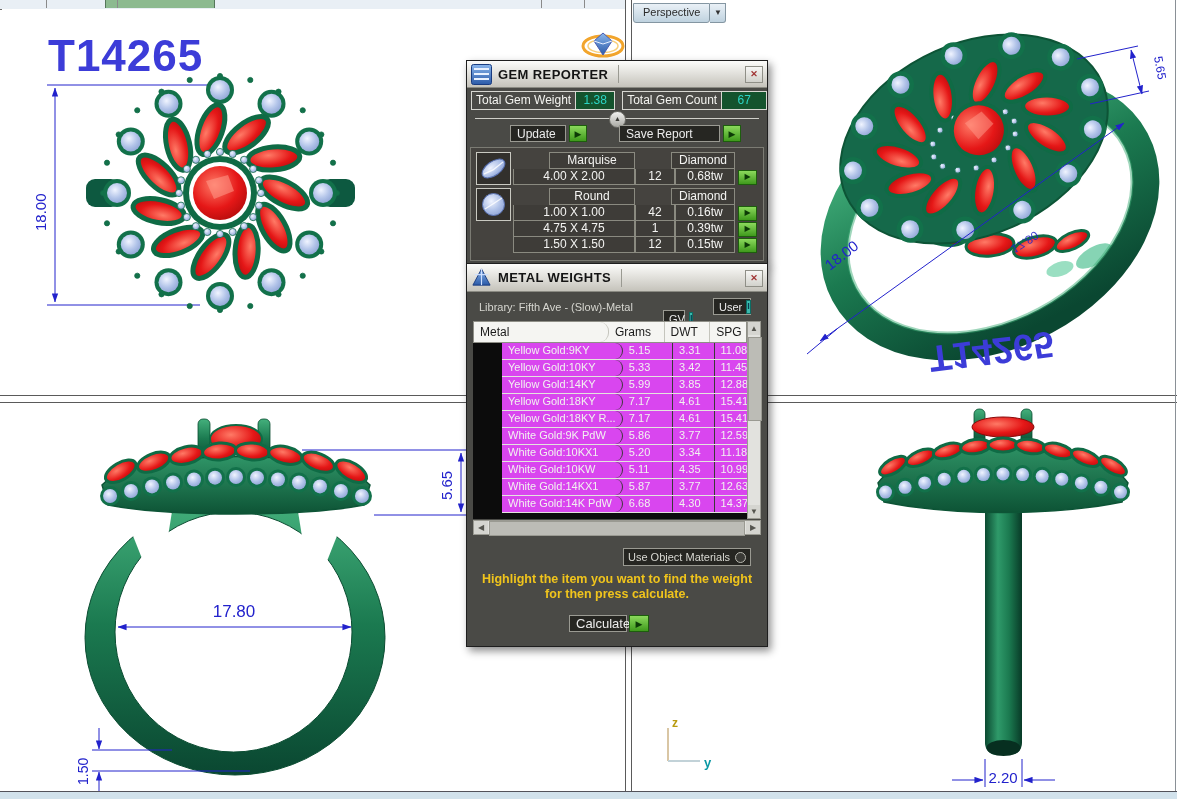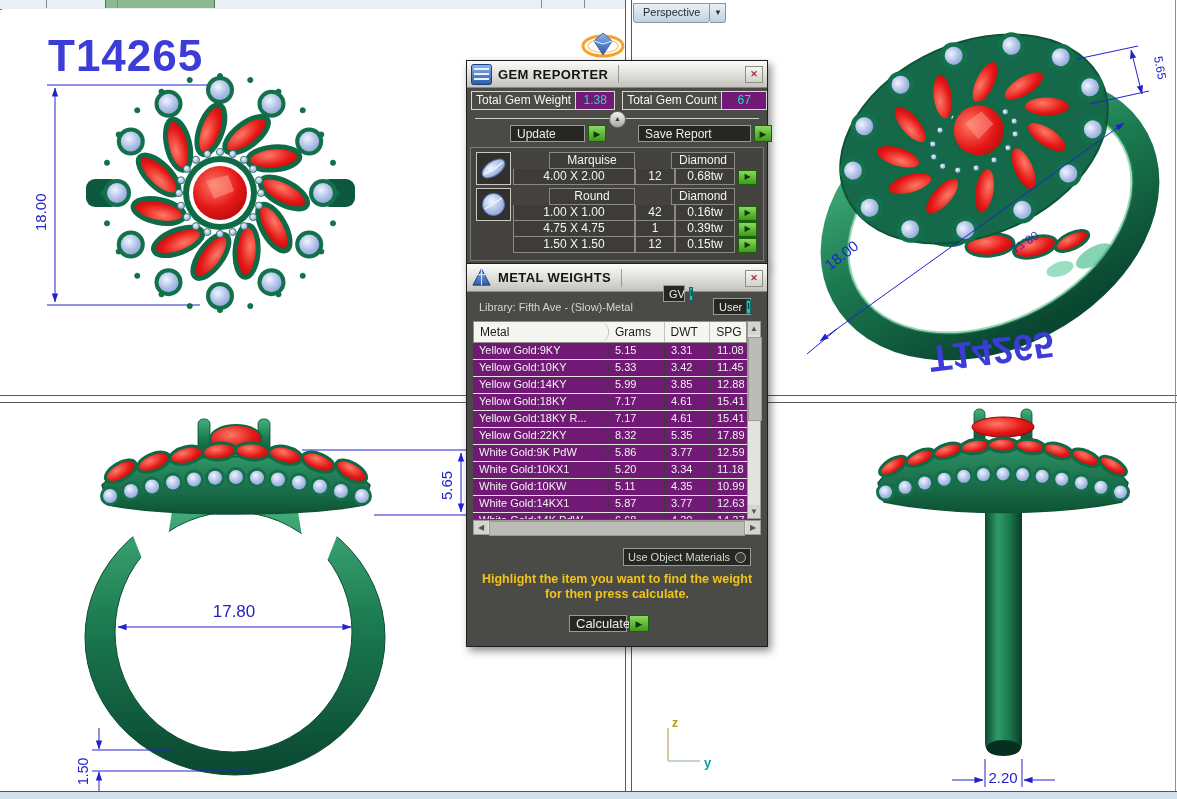--- a/index.html
+++ b/index.html
@@ -24,21 +24,21 @@
   
   .panel{background:#4a4a46;border:1px solid #1e1e1e;z-index:20;box-shadow:3px 4px 8px rgba(0,0,0,.45);}
   .p-head{position:absolute;left:0;top:0;right:0;height:26px;background:linear-gradient(#fcfcfa,#c5c3bb);
      border-bottom:1px solid #8a8a82;display:flex;align-items:center;}
   .p-title{font-size:13px;font-weight:bold;color:#141414;letter-spacing:.4px;margin-left:6px;}
   .p-sep{width:1px;height:18px;background:#9a9a92;margin-left:10px;}
   .p-close{position:absolute;right:4px;top:5px;width:16px;height:15px;background:linear-gradient(#f6f6f4,#d2d2cc);
      border:1px solid #8f8f87;color:#a03434;font-size:9px;font-weight:bold;text-align:center;line-height:14px;}
   .hicon{width:21px;height:21px;margin-left:4px;}
   .lbl-box{border:1px solid #d8d8d2;color:#f4f4f0;font-size:12px;padding:1px 4px 2px 4px;white-space:nowrap;}
-  .val-box{border:1px solid #d8d8d2;border-left:none;background:#701a75;color:#2bd5c5;font-size:12px;
+  .val-box{border:1px solid #d8d8d2;border-left:none;background:#14532d;color:#2bd5c5;font-size:12px;
      text-align:center;padding:1px 3px 2px 3px;}
   .dbtn{background:#262622;border:1px solid #9a9a92;color:#ececec;font-size:12px;padding:0 6px;
      height:17px;line-height:16px;box-sizing:border-box;}
   .garrow{width:18px;height:17px;box-sizing:border-box;background:linear-gradient(#8bd95c,#3f9a1c);
      border:1px solid #1d5e0d;color:#0c3a06;font-size:9px;text-align:center;line-height:16px;}
   .collapse-line{height:1px;background:#cfcfc9;}
   .collapse-btn{width:15px;height:15px;border-radius:50%;background:linear-gradient(#f2f2f0,#a8a8a2);
      border:1px solid #6f6f69;color:#3a3a36;font-size:7px;text-align:center;line-height:14px;}
   
   .gem-section{background:#45433f;border:1px solid #7b7b73;}
@@ -53,21 +53,21 @@
   .g-empty{background:transparent;border:none;}
   
   .lib-lbl{font-size:11px;color:#d6d6d0;}
   .tgl{display:flex;background:#262622;border:1px solid #9a9a92;height:17px;box-sizing:border-box;align-items:center;padding:0 1px 0 5px;}
   .tgl .t-lbl{color:#ececec;font-size:11px;margin-right:4px;}
   .tgl .t-i{width:13px;height:12px;background:#3ab9ad;border:1px solid #0d6c63;color:#093c50;
      font-size:9px;font-weight:bold;text-align:center;line-height:11px;}
   .m-table{background:#0c0c0c;}
   .m-headrow{display:flex;background:#f5f5f2;border:1px solid #8f8f87;box-sizing:border-box;height:22px;}
   .m-hcell{font-size:12px;color:#1a1a1a;padding:3px 0 0 6px;box-sizing:border-box;border-right:1px solid #c5c5bd;}
-  .m-row{display:flex;height:16px;border-bottom:1px solid #e4e4de;background:#701a75;}
+  .m-row{display:flex;height:16px;border-bottom:1px solid #e4e4de;background:#d946ef;margin-left:29px;}
   .m-cell{color:#f2f2f0;font-size:11px;line-height:15px;padding-left:6px;box-sizing:border-box;
      border-right:1px solid #3a3a36;white-space:nowrap;overflow:hidden;}
   .c0{width:136px;border-radius:9px;} .c1{width:56px;} .c2{width:46px;} .c3{width:36px;border-right:none;}
   .sbar{background:#e2e2de;border:1px solid #9a9a92;box-sizing:border-box;}
   .sarrow{color:#55554f;font-size:8px;text-align:center;line-height:13px;height:13px;background:#d5d5d0;}
   .sthumb{background:#bcbcb6;border:1px solid #9a9a92;}
   .uobtn{display:flex;background:#262622;border:1px solid #9a9a92;height:18px;box-sizing:border-box;
      align-items:center;justify-content:space-between;padding:0 4px;}
   .uobtn .u-lbl{color:#d8d8d2;font-size:11px;}
   .radio{width:9px;height:9px;border:1px solid #b8b8b0;border-radius:50%;background:#3a3a36;}
@@ -476,25 +476,25 @@
   <div class="abs" style="left:4px;top:30px;display:flex">
     <span class="lbl-box">Total Gem Weight</span>
     <span class="val-box" style="width:32px">1.38</span>
     <span style="width:7px"></span>
     <span class="lbl-box">Total Gem Count</span>
     <span class="val-box" style="width:38px">67</span>
   </div>
   <div class="abs collapse-line" style="left:8px;top:57px;width:284px"></div>
   <div class="abs collapse-btn" style="left:142px;top:50px">▲</div>
   <div class="abs" style="left:43px;top:64px;display:flex">
-    <span class="dbtn" style="width:75px">Update</span>
+    <span class="dbtn" style="width:56px">Update</span>
     <span style="width:3px"></span>
     <span class="garrow">▶</span>
     <span style="width:32px"></span>
-    <span class="dbtn" style="width:113px">Save Report</span>
+    <span class="dbtn" style="width:101px">Save Report</span>
     <span style="width:3px"></span>
     <span class="garrow">▶</span>
   </div>
   <div class="abs gem-section" style="left:3px;top:86px;width:292px;height:112px">
 
     <div class="abs gem-icon" style="left:5px;top:4px">
       <svg width="33" height="31" viewBox="0 0 33 31">
         <ellipse transform="translate(16.5,15.5) rotate(-35)" rx="13" ry="7" fill="url(#gBlue)" stroke="#5870b0"></ellipse>
         <polyline points="7,21 16,17 26,9" fill="none" stroke="#ffffff" stroke-width="1.4" opacity="0.8"></polyline>
       </svg>
@@ -540,21 +540,21 @@
     <svg class="hicon" viewBox="0 0 22 22">
       <polygon points="11,2 20,19 2,19" fill="url(#gIconBlue)" stroke="#1a3c80"></polygon>
       <line x1="11" y1="2" x2="11" y2="19" stroke="#cfe0ff" stroke-width="1.2"></line>
       <line x1="4" y1="8" x2="18" y2="8" stroke="#cfe0ff" stroke-width="1.2"></line>
     </svg>
     <span class="p-title">METAL WEIGHTS</span>
     <span class="p-sep"></span>
     <span class="p-close" style="top:6px">✕</span>
   </div>
   <div class="abs lib-lbl" style="left:12px;top:37px">Library: Fifth Ave - (Slow)-Metal</div>
-  <div class="abs tgl" style="left:196px;top:21px;width:22px">
+  <div class="abs tgl" style="left:196px;top:46px;width:22px">
     <span class="t-lbl">GV</span>
     <span class="t-i">I</span>
   </div>
   <div class="abs tgl" style="left:246px;top:34px;width:38px">
     <span class="t-lbl">User</span>
     <span class="t-i">I</span>
   </div>
 
   <div class="abs m-headrow" style="left:6px;top:57px;width:274px">
     <div class="m-hcell c0">Metal</div>
@@ -585,26 +585,20 @@
         <div class="m-cell c0">Yellow Gold:18KY</div>
         <div class="m-cell c1">7.17</div>
         <div class="m-cell c2">4.61</div>
         <div class="m-cell c3">15.41</div>
       </div>
       <div class="m-row">
         <div class="m-cell c0">Yellow Gold:18KY R...</div>
         <div class="m-cell c1">7.17</div>
         <div class="m-cell c2">4.61</div>
         <div class="m-cell c3">15.41</div>
-      </div>
-      <div class="m-row">
-        <div class="m-cell c0">Yellow Gold:22KY</div>
-        <div class="m-cell c1">8.32</div>
-        <div class="m-cell c2">5.35</div>
-        <div class="m-cell c3">17.89</div>
       </div>
       <div class="m-row">
         <div class="m-cell c0">White Gold:9K PdW</div>
         <div class="m-cell c1">5.86</div>
         <div class="m-cell c2">3.77</div>
         <div class="m-cell c3">12.59</div>
       </div>
       <div class="m-row">
         <div class="m-cell c0">White Gold:10KX1</div>
         <div class="m-cell c1">5.20</div>

